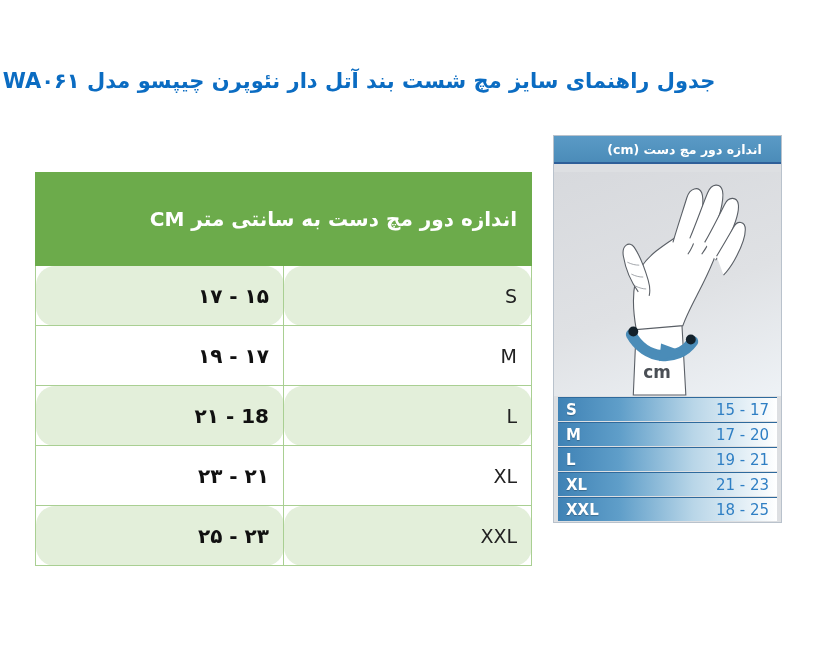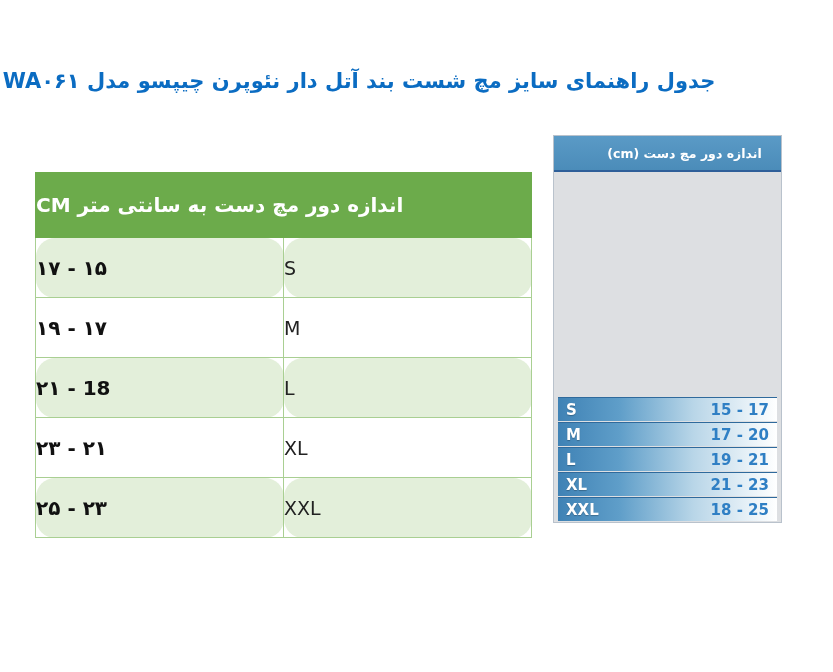--- a/index.html
+++ b/index.html
@@ -36,22 +36,22 @@
     position: absolute;
     left: 35px;
     top: 172px;
     width: 497px;
     border-collapse: collapse;
     table-layout: fixed;
     direction: rtl;
   }
   .size-table td, .size-table th {
     border: 1px solid #a9cf92;
-    padding: 0;
-    text-align: left;
+    padding: 14px;
+    text-align: right;
     vertical-align: middle;
   }
   .table-head th {
     background: #6cab4b;
     color: #ffffff;
     font-size: 20px;
     font-weight: bold;
     height: 64px;
     border: 1px solid #6cab4b;
     direction: rtl;
@@ -84,21 +84,21 @@
     background: #dddfe2;
     border: 1px solid #b9c2cc;
     box-sizing: border-box;
     overflow: hidden;
   }
   .panel-header {
     position: absolute;
     left: 0;
     top: 0;
     width: 100%;
-    height: 36px;
+    height: 28px;
     background: linear-gradient(#5a9ac6, #4b8cb9);
     border-bottom: 2px solid #2e5f99;
     color: #ffffff;
     font-size: 12.5px;
     font-weight: bold;
     display: flex;
     align-items: center;
     justify-content: center;
     direction: rtl;
     box-sizing: border-box;
@@ -140,21 +140,21 @@
   }
   .panel-size-label {
     color: #ffffff;
     font-size: 15px;
     font-weight: bold;
     text-shadow: 0 1px 1px rgba(0,0,0,.25);
   }
   .panel-size-range {
     color: #2f7fc4;
     font-size: 15px;
-    font-weight: bold;
+    font-weight: normal;
   }
 </style>
 </head>
 <body>
 
 <div class="page-title">جدول راهنمای سایز مچ شست بند آتل دار نئوپرن چیپسو مدل WA۰۶۱</div>
 
 <table class="size-table">
   <thead>
     <tr class="table-head">
@@ -182,20 +182,58 @@
       <td class="col-size">XXL</td>
       <td class="col-range">۲۳ - ۲۵</td>
     </tr>
   </tbody>
 </table>
 
 <div class="product-panel">
 
   <div class="panel-header">اندازه دور مچ دست (cm)</div>
 
+  <div class="panel-illustration">
+    <svg viewBox="0 0 229 224" xmlns="http://www.w3.org/2000/svg">
+
+      <path d="M83 155 L80 224 L133 224 L129 152 Z" fill="#ffffff" stroke="#5a5f66" stroke-width="1.1"></path>
+
+      <path d="M83 158 C78 130 80 108 88 95 C96 82 112 72 124 64
+               C136 56 150 50 160 48 C168 47 172 52 170 60
+               C167 74 158 96 150 112 C142 128 134 142 130 154 Z" fill="#ffffff" stroke="#5a5f66" stroke-width="1.1"></path>
+
+      <path d="M120 70 C124 56 130 38 134 25 C137 15 146 13 149 20
+               C152 28 148 48 144 62 C141 72 138 78 135 82" fill="#ffffff" stroke="#5a5f66" stroke-width="1.1"></path>
+
+      <path d="M137 66 C143 52 150 32 155 20 C159 10 168 10 170 18
+               C172 27 166 48 160 62 C156 72 152 78 149 82" fill="#ffffff" stroke="#5a5f66" stroke-width="1.1"></path>
+
+      <path d="M152 70 C159 58 167 42 172 32 C176 23 185 24 186 32
+               C187 41 180 58 174 70 C170 78 166 84 163 88" fill="#ffffff" stroke="#5a5f66" stroke-width="1.1"></path>
+
+      <path d="M164 84 C170 74 177 62 181 55 C185 47 193 49 193 57
+               C193 65 187 79 182 88 C178 95 174 100 171 103" fill="#ffffff" stroke="#5a5f66" stroke-width="1.1"></path>
+
+      <path d="M85 120 C78 110 72 96 70 84 C68 73 76 68 81 75
+               C87 84 92 98 95 108 C97 115 97 120 96 124" fill="#ffffff" stroke="#5a5f66" stroke-width="1.1"></path>
+
+      <path d="M74 90 C78 92 82 93 86 93" fill="none" stroke="#8c9198" stroke-width="0.8"></path>
+      <path d="M78 102 C82 104 86 105 90 105" fill="none" stroke="#8c9198" stroke-width="0.8"></path>
+      <path d="M82 114 C86 116 90 117 93 117" fill="none" stroke="#8c9198" stroke-width="0.8"></path>
+
+      <path d="M78 163 C92 188 124 192 140 170" fill="none" stroke="#4a8cb8" stroke-width="11" stroke-linecap="round"></path>
+
+      <path d="M108 172 L130 180 L106 190 Z" fill="#4a8cb8"></path>
+
+      <circle cx="80" cy="160" r="5" fill="#13212b"></circle>
+      <circle cx="138" cy="168" r="5" fill="#13212b"></circle>
+
+      <text x="104" y="207" font-family="DejaVu Sans, Liberation Sans, sans-serif" font-size="17" font-weight="bold" fill="#4a4f55" text-anchor="middle">cm</text>
+    </svg>
+  </div>
 
   <div class="panel-sizes">
     <div class="panel-size-row">
       <span class="panel-size-label">S</span>
       <span class="panel-size-range">15 - 17</span>
     </div>
     <div class="panel-size-row">
       <span class="panel-size-label">M</span>
       <span class="panel-size-range">17 - 20</span>
     </div>

